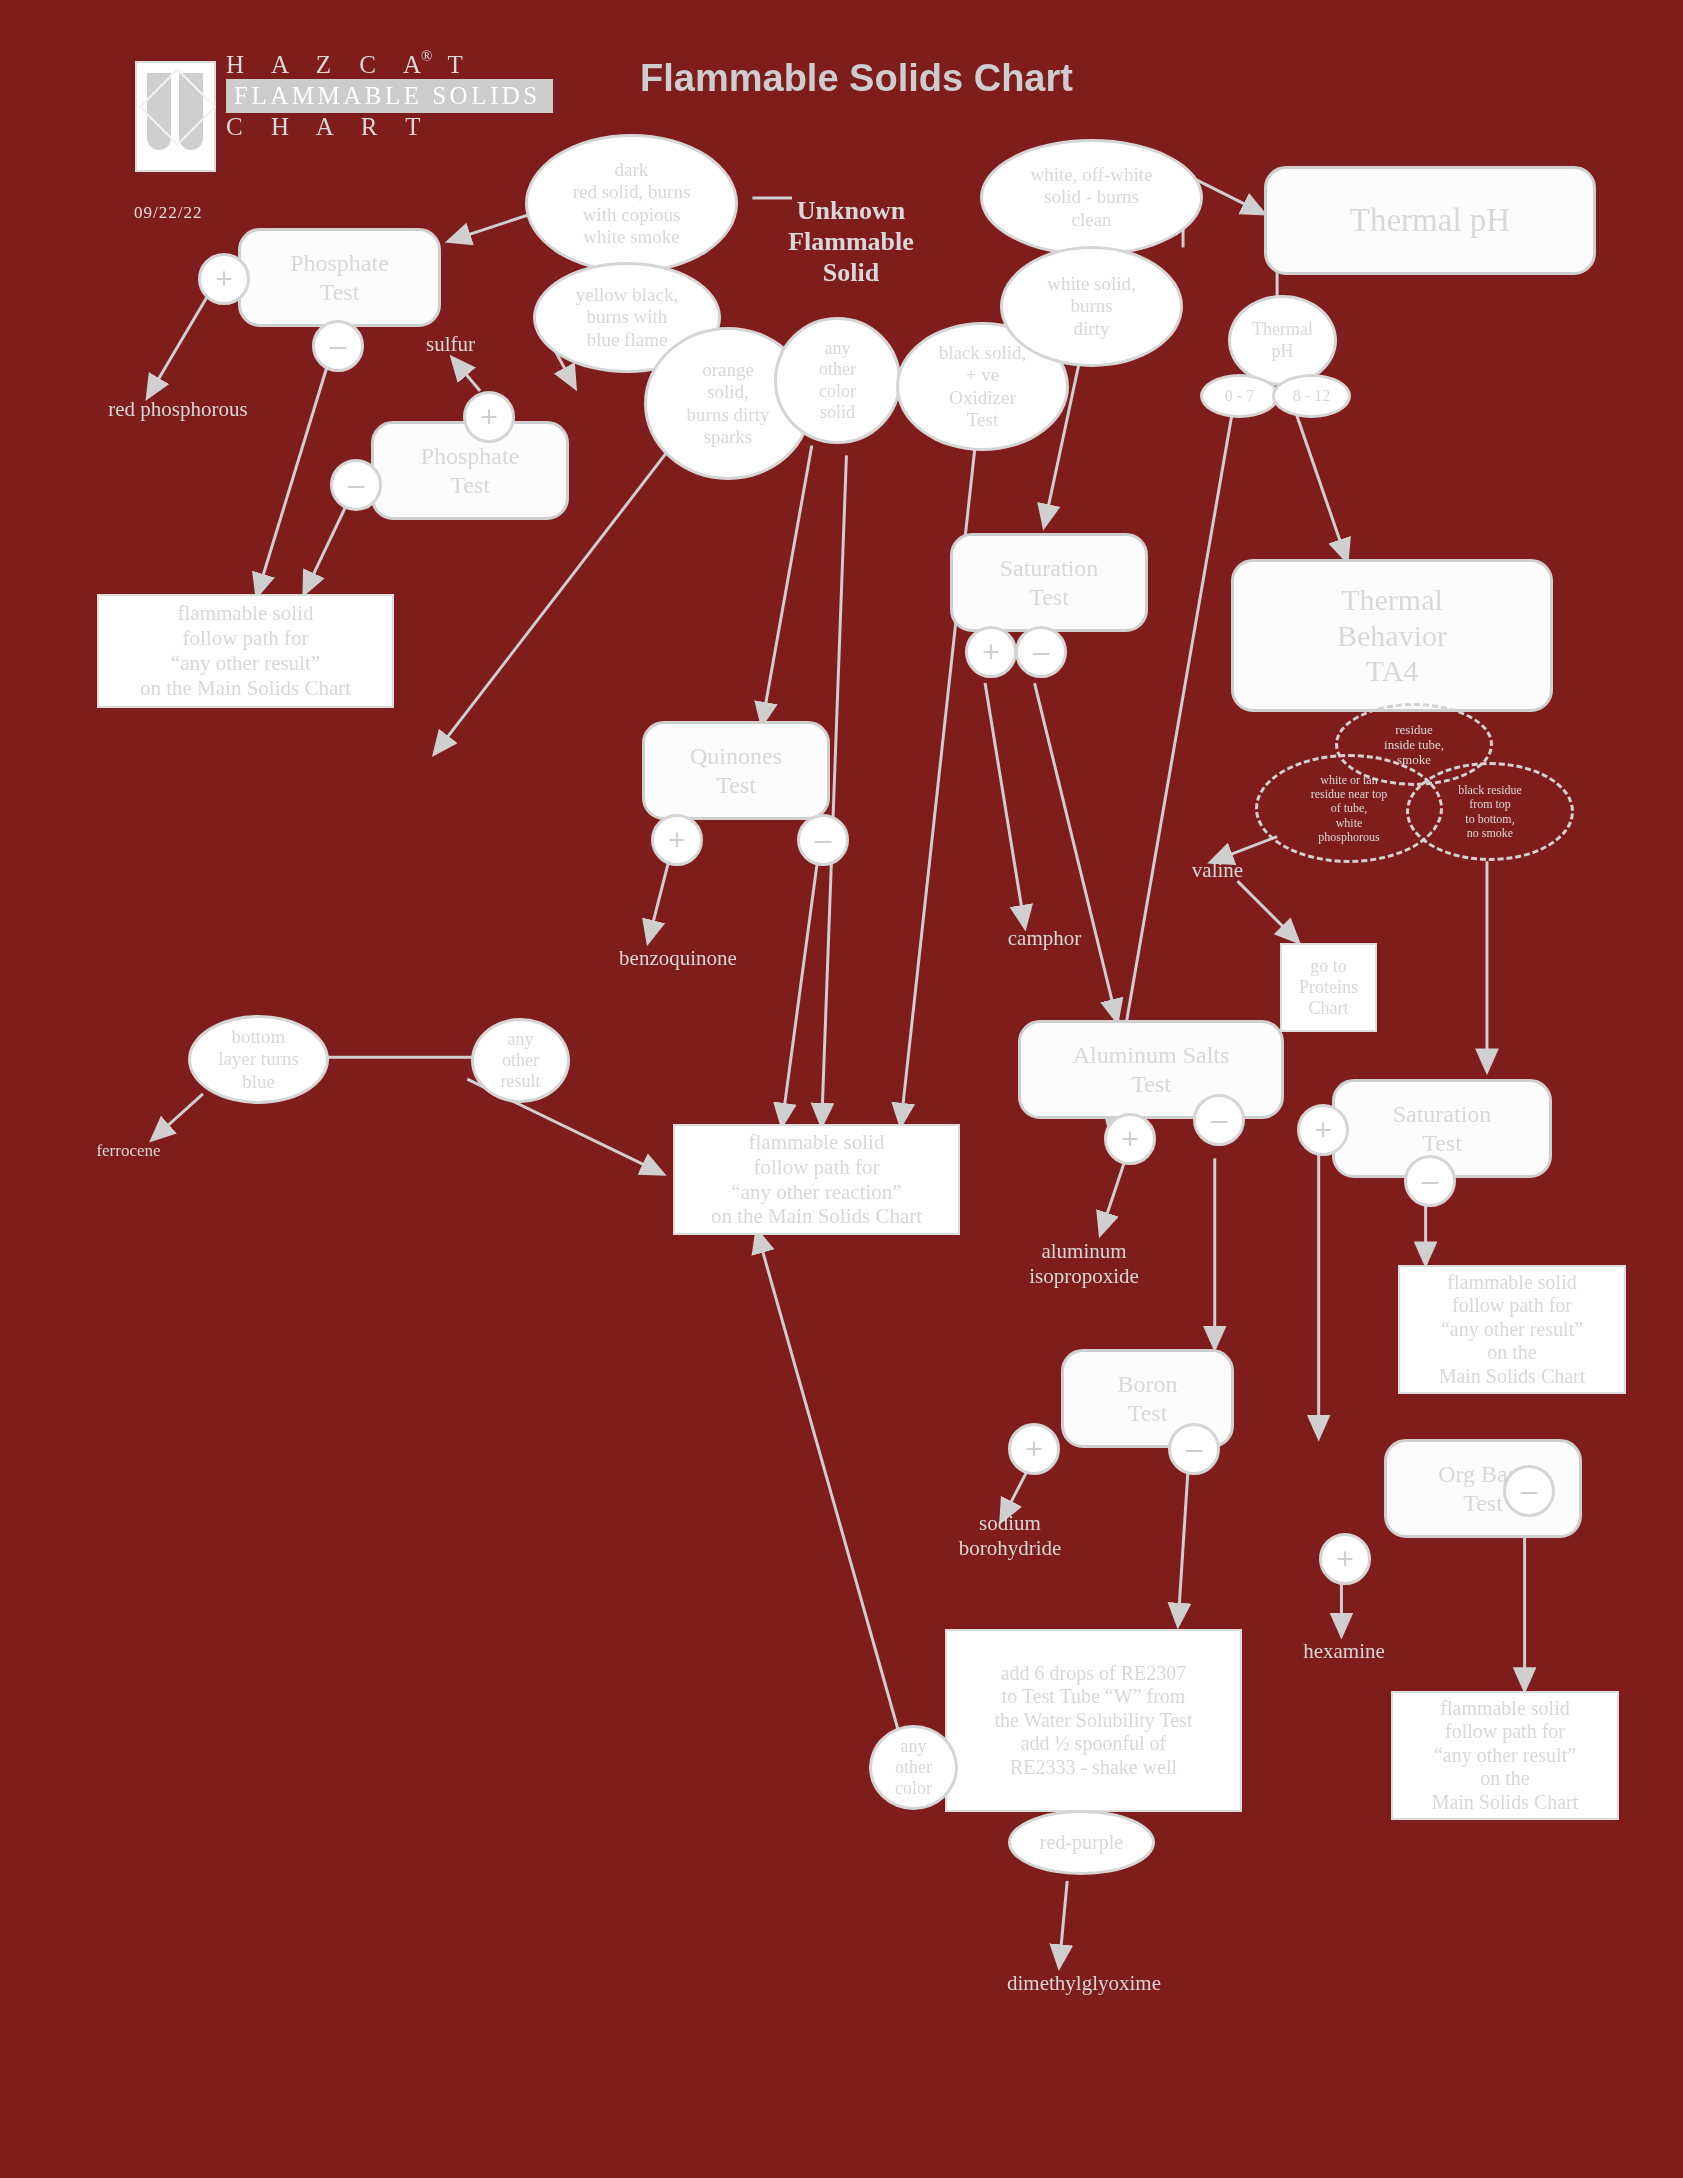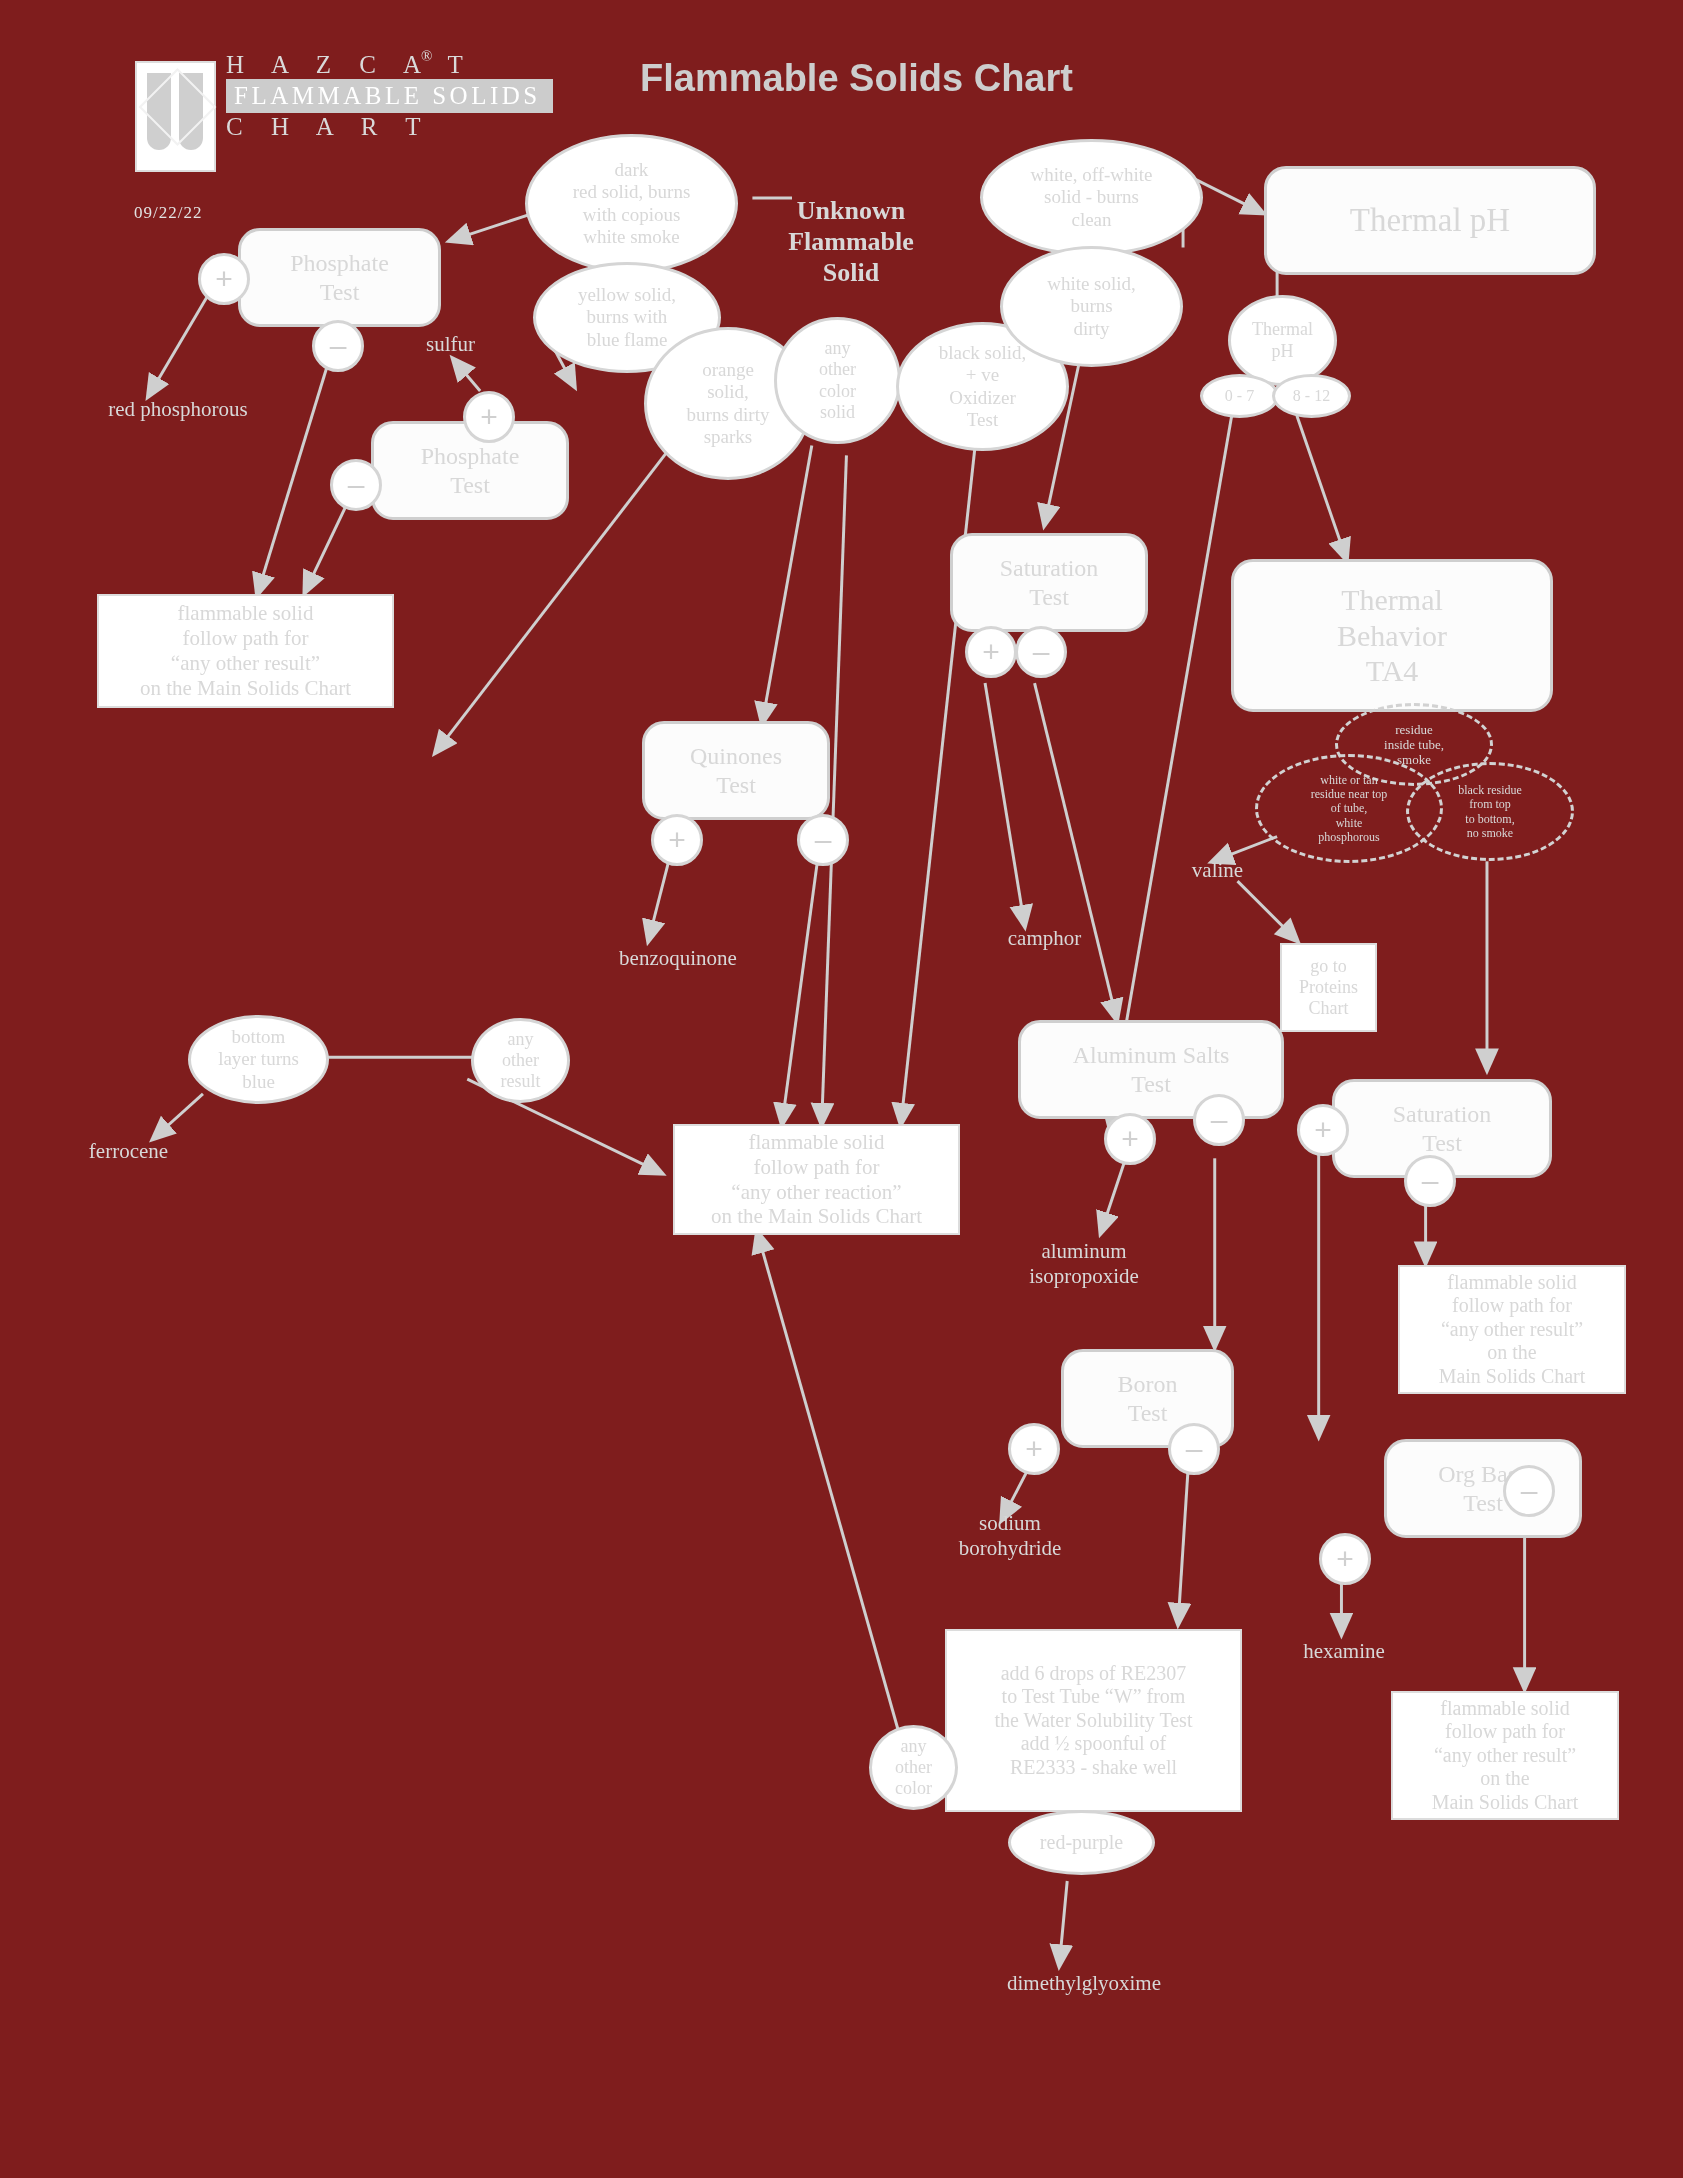--- a/index.html
+++ b/index.html
@@ -145,21 +145,21 @@
   <div id="charttitle">Flammable Solids Chart</div>
 
   <div class="node plain" style="left:752px;top:183px;width:198px;height:119px;font-size:26px;font-weight:bold;white-space:pre-line;">Unknown
 Flammable
 Solid</div>
 
   <div class="node ellipse" style="left:525px;top:134px;width:213px;height:139px;font-size:19px;white-space:pre-line;">dark
 red solid, burns
 with copious
 white smoke</div>
-  <div class="node ellipse" style="left:533px;top:262px;width:188px;height:111px;font-size:19px;white-space:pre-line;">yellow solid,
+  <div class="node ellipse" style="left:533px;top:262px;width:188px;height:111px;font-size:19px;white-space:pre-line;">yellow black,
 burns with
 blue flame</div>
   <div class="node ellipse" style="left:644px;top:327px;width:168px;height:153px;font-size:19px;white-space:pre-line;">orange
 solid,
 burns dirty
 sparks</div>
   <div class="node ellipse" style="left:774px;top:317px;width:127px;height:127px;font-size:18px;white-space:pre-line;">any
 other
 color
 solid</div>
@@ -271,21 +271,21 @@
 on the
 Main Solids Chart</div>
   <div class="node rect" style="left:1391px;top:1691px;width:228px;height:129px;font-size:20px;white-space:pre-line;">flammable solid
 follow path for
 “any other result”
 on the
 Main Solids Chart</div>
 
   <div class="node plain" style="left:69px;top:391px;width:218px;height:36px;font-size:21px;">red phosphorous</div>
   <div class="node plain" style="left:396px;top:327px;width:109px;height:34px;font-size:21px;">sulfur</div>
-  <div class="node plain" style="left:59px;top:1134px;width:139px;height:34px;font-size:21px;">ferrocene</div>
+  <div class="node plain" style="left:59px;top:1134px;width:139px;height:34px;font-size:17px;">ferrocene</div>
   <div class="node plain" style="left:584px;top:941px;width:188px;height:34px;font-size:21px;">benzoquinone</div>
   <div class="node plain" style="left:975px;top:921px;width:139px;height:34px;font-size:21px;">camphor</div>
   <div class="node plain" style="left:1163px;top:853px;width:109px;height:34px;font-size:21px;">valine</div>
   <div class="node plain" style="left:990px;top:1233px;width:188px;height:61px;font-size:21px;white-space:pre-line;">aluminum
 isopropoxide</div>
   <div class="node plain" style="left:921px;top:1505px;width:178px;height:61px;font-size:21px;white-space:pre-line;">sodium
 borohydride</div>
   <div class="node plain" style="left:1272px;top:1634px;width:144px;height:34px;font-size:21px;">hexamine</div>
   <div class="node plain" style="left:975px;top:1965px;width:218px;height:36px;font-size:21px;">dimethylglyoxime</div>
 

